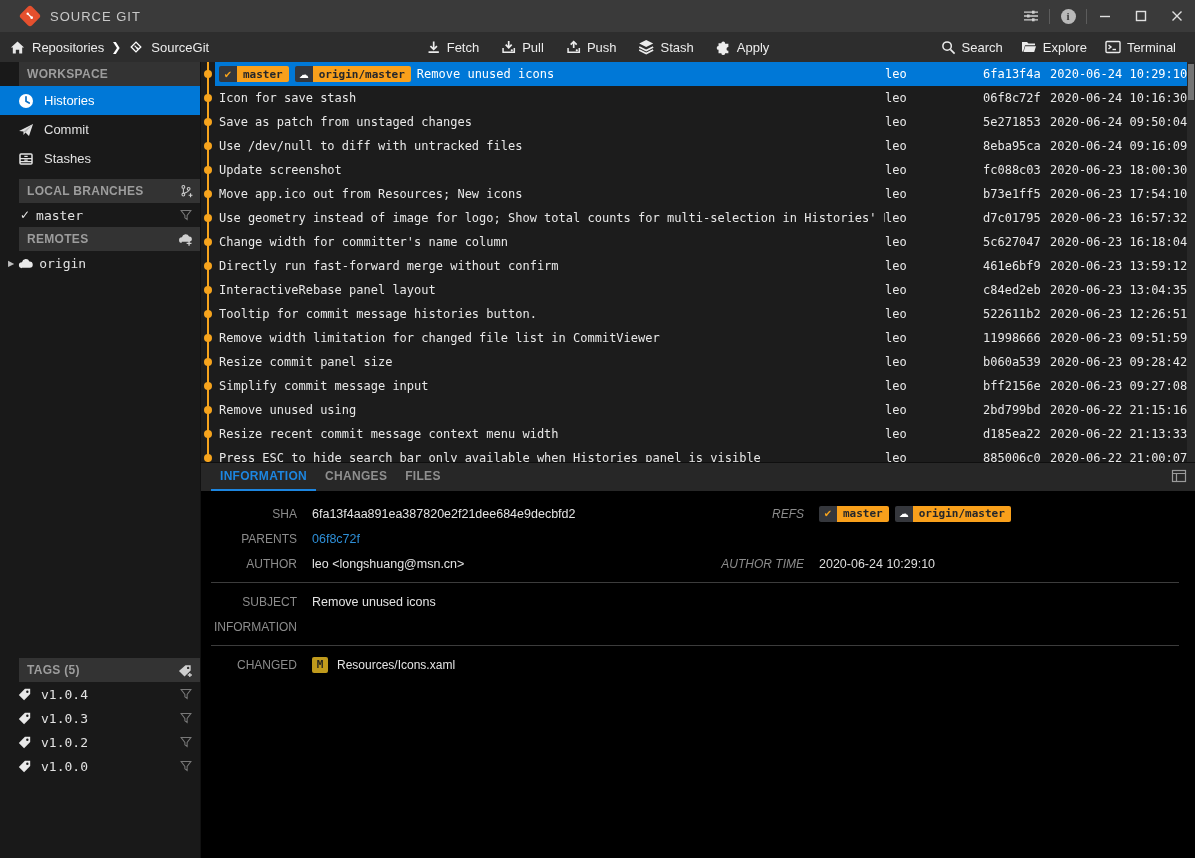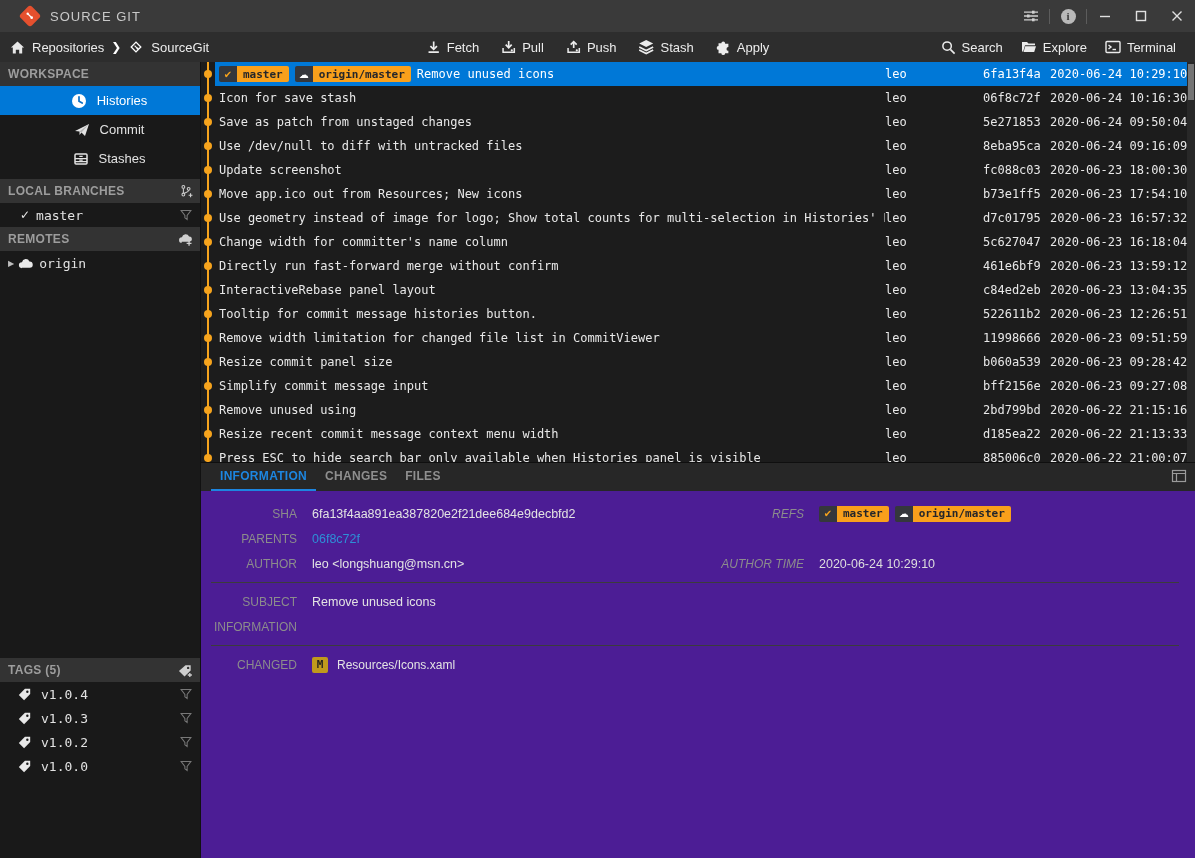--- a/index.html
+++ b/index.html
@@ -33,23 +33,23 @@
   .actions { position:absolute; left:50%; transform:translateX(-50%); display:flex; gap:4px; }
   .bar-btn { display:flex; align-items:center; gap:6px; padding:0 9px; height:30px; color:#ececec;text-align:center; }
   .tools { margin-left:auto; display:flex; }
 
   
   .content { display:flex; height:796px; }
 
   
   .sidebar { width:201px; background:#191919; display:flex; flex-direction:column; flex:none; border-right:1px solid #111; }
   .side-header { height:24px; background:#333; color:#9d9d9d; font-weight:bold; font-size:12px;
-                 display:flex; align-items:center; padding:0 7px 0 8px; letter-spacing:.3px; flex:none; }
+                 display:flex; align-items:center; padding:0 7px 0 8px; letter-spacing:.3px; flex:none;margin-left:19px; }
   .side-header .sp { flex:1; }
-  .side-item { height:29px; display:flex; align-items:center; padding-left:18px; gap:10px; color:#e2e2e2; flex:none;justify-content:center; }
+  .side-item { height:29px; display:flex; align-items:center; padding-left:18px; gap:10px; color:#e2e2e2; flex:none; }
   .side-item.active { background:#0078d7; color:#fff; }
   .branch-row, .tag-row { height:24px; display:flex; align-items:center; padding-left:20px; gap:6px;
                           font-family:"DejaVu Sans Mono",monospace; font-size:13px; color:#e2e2e2; flex:none; }
   .tag-row { padding-left:18px; gap:10px; }
   .row-sp { flex:1; }
   .funnel { margin-right:8px; flex:none; }
   .check-glyph { color:#e8e8e8; font-size:12px; }
   .caret { color:#bdbdbd; font-size:8px; margin-right:-2px; }
   .side-flex { flex:1; }
   .side-bottom { height:80px; flex:none; }
@@ -76,21 +76,21 @@
   .ref-ic { background:#35373c; width:18px; display:flex; align-items:center; justify-content:center; font-size:10px; }
   .ref-ic.check { color:#f5a31d; }
   .ref-ic.cloud { color:#fff; }
   .ref-nm { background:#f9a01b; color:#25262a; display:flex; align-items:center; padding:0 6px;
             font-family:"DejaVu Sans Mono",monospace; }
 
   .scrollbar { position:absolute; right:0; top:0; width:8px; height:400px; background:#282828; }
   .scroll-thumb { position:absolute; top:2px; left:1px; width:6px; height:36px; background:#757575; }
 
   
-  .detail { flex:1; background:#4c1d95; border-top:1px solid #0f0f0f; display:flex; flex-direction:column; min-height:0; }
+  .detail { flex:1; background:#000000; border-top:1px solid #0f0f0f; display:flex; flex-direction:column; min-height:0; }
   .tabbar { height:28px; background:#272727; display:flex; align-items:stretch; padding-left:10px; position:relative; flex:none; }
   .tab { display:flex; align-items:center; padding:0 9px; font-size:12px; font-weight:bold; color:#8f8f8f;
          letter-spacing:.3px; border-bottom:2px solid transparent; }
   .tab.active { color:#1d86e0; border-bottom-color:#1d86e0; }
   .layout-btn { position:absolute; right:8px; top:5px; }
 
   .info { padding:10px 16px 0 10px; font-size:12.5px; }
   .info-row { display:flex; align-items:center; min-height:25px; }
   .lbl { width:86px; flex:none; text-align:right; color:#8c8c8c; font-size:12px; }
   .val { margin-left:15px; color:#e3e3e3; }

